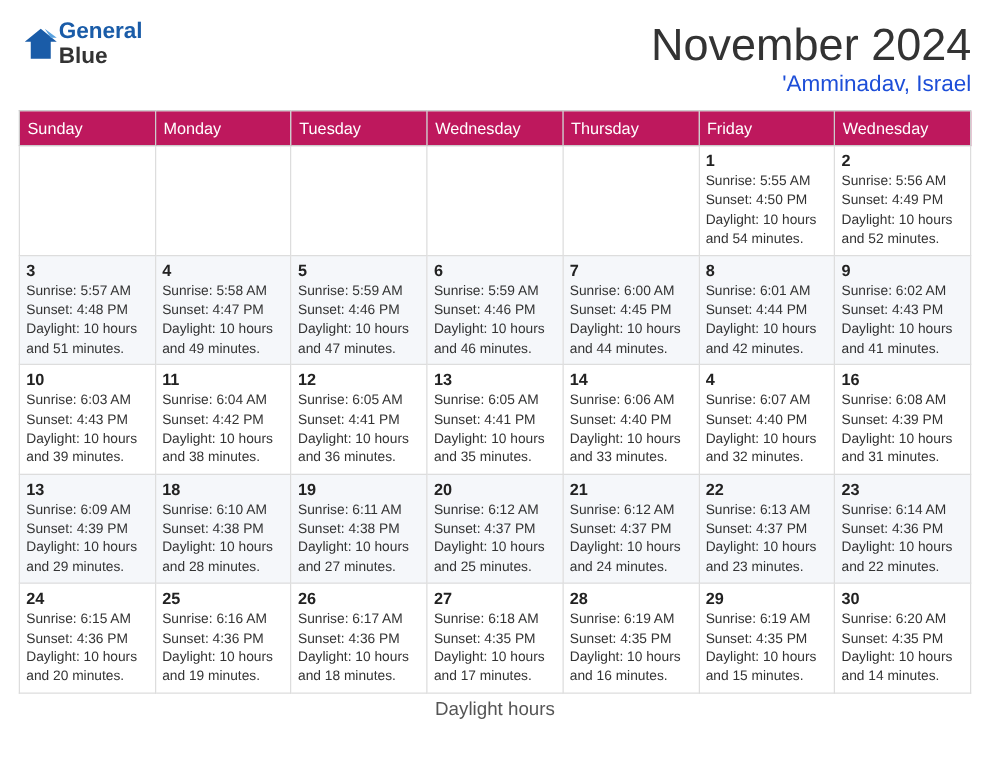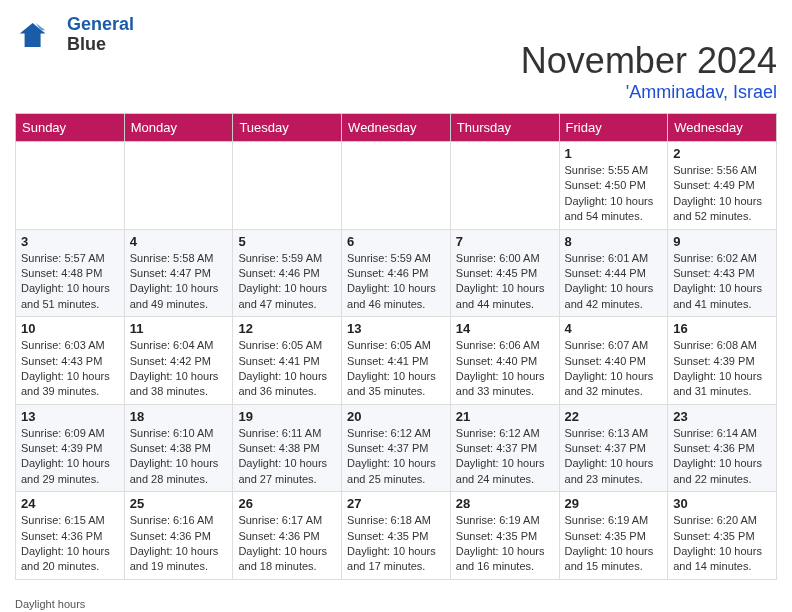--- a/index.html
+++ b/index.html
@@ -17,36 +17,35 @@
     }
     .header {
       display: flex;
       justify-content: space-between;
       align-items: flex-start;
       margin-bottom: 10px;
     }
     .logo {
       display: flex;
       align-items: center;
-      gap: 20px;
+      gap: 0;
     }
     .logo-text {
       font-size: 18px;
       font-weight: bold;
       color: #333;
       line-height: 1.1;
     }
     .logo-blue { color: #1a5ca8; }
     .logo-icon {
       width: 32px;
       height: 32px;
     }
     .title-block {
       text-align: right;
-      margin-top: 25px;
     }
     .month-title {
       font-size: 36px;
       font-weight: normal;
       color: #333;
     }
     .location-title {
       font-size: 18px;
       color: #1d4ed8;
     }
@@ -84,23 +83,24 @@
     }
     .day-info {
       color: #333;
       font-size: 11px;
       line-height: 1.4;
     }
     .empty-cell {
       background: #fff !important;
     }
     .footer {
-      margin-top: 18px;
-      font-size: 11px;
+      margin-top: 4px;
+      font-size: 15px;
       color: #555;
+      text-align: center;
     }
   </style>
 </head>
 <body>
 
 <div class="page">
   <div class="header">
     <div class="logo">
       <svg class="logo-icon" viewBox="0 0 40 40">
         <polygon points="22,5 38,18 32,18 32,35 12,35 12,18 6,18" fill="#1a5ca8"></polygon>

